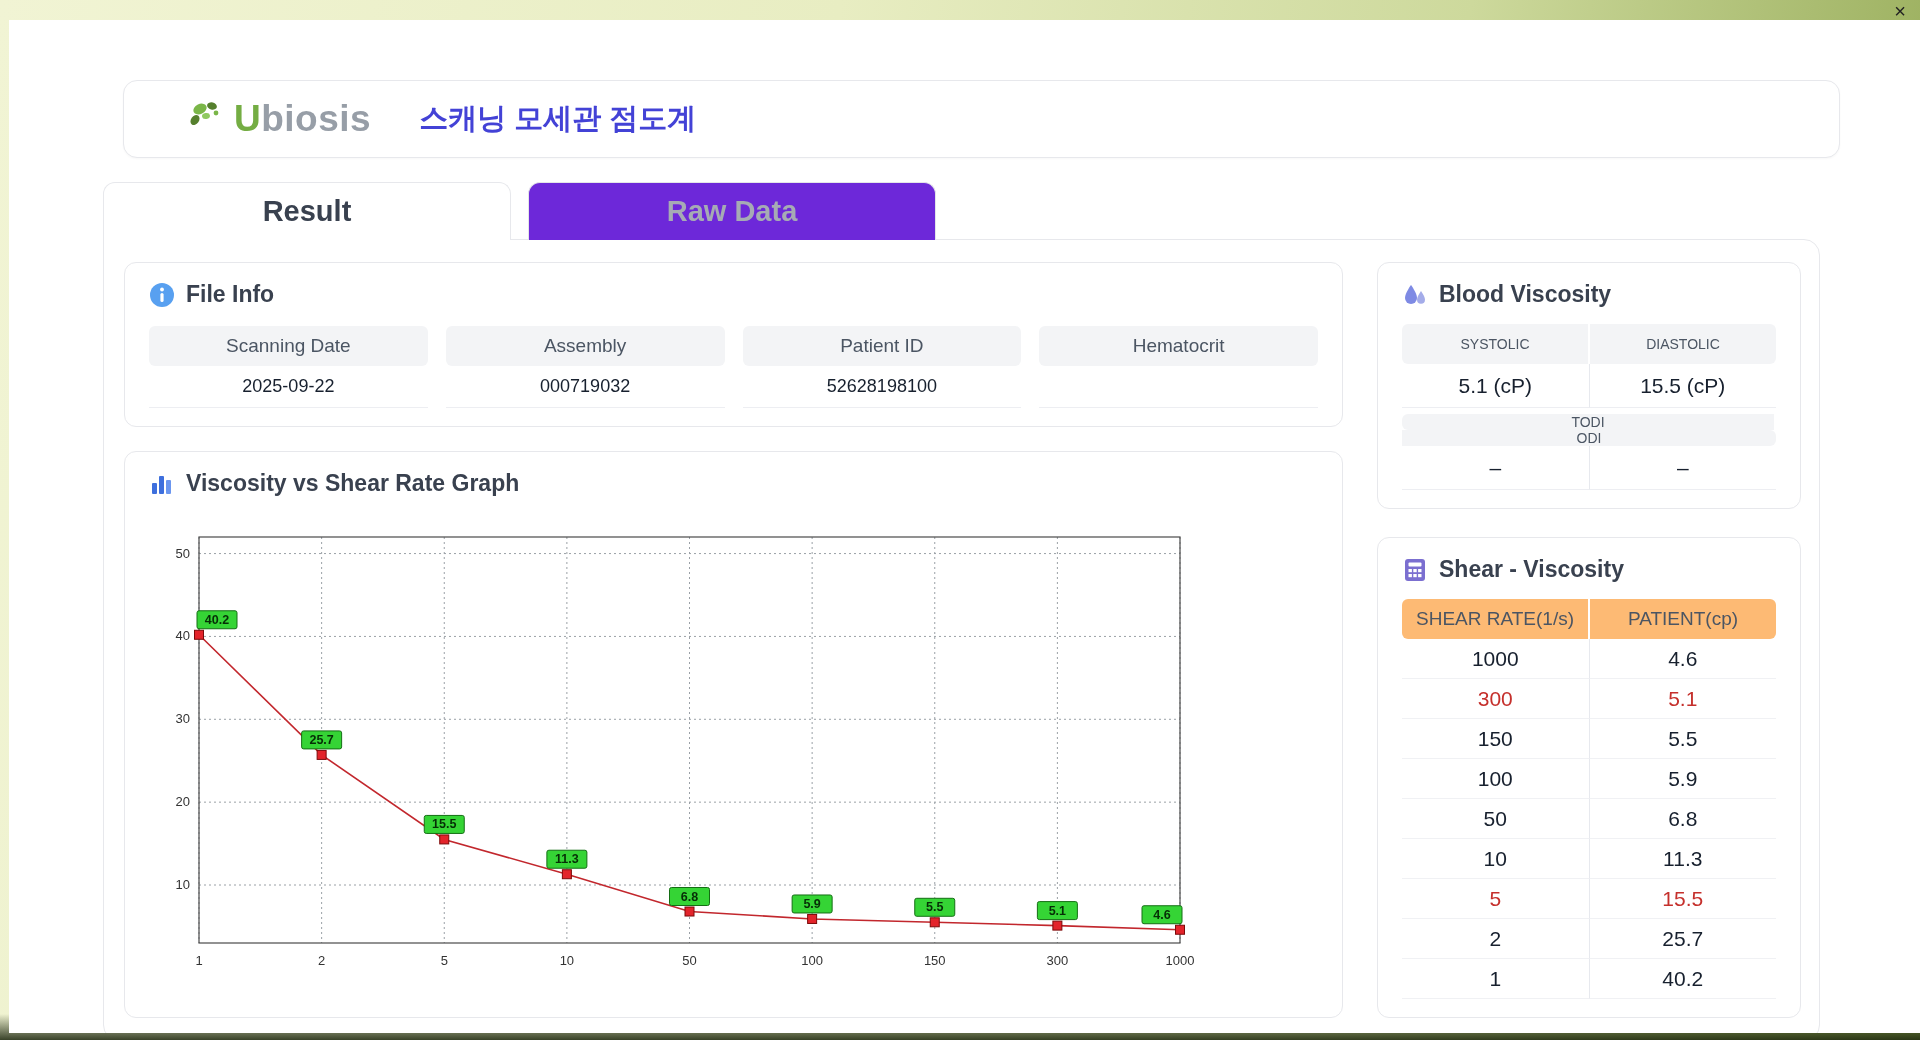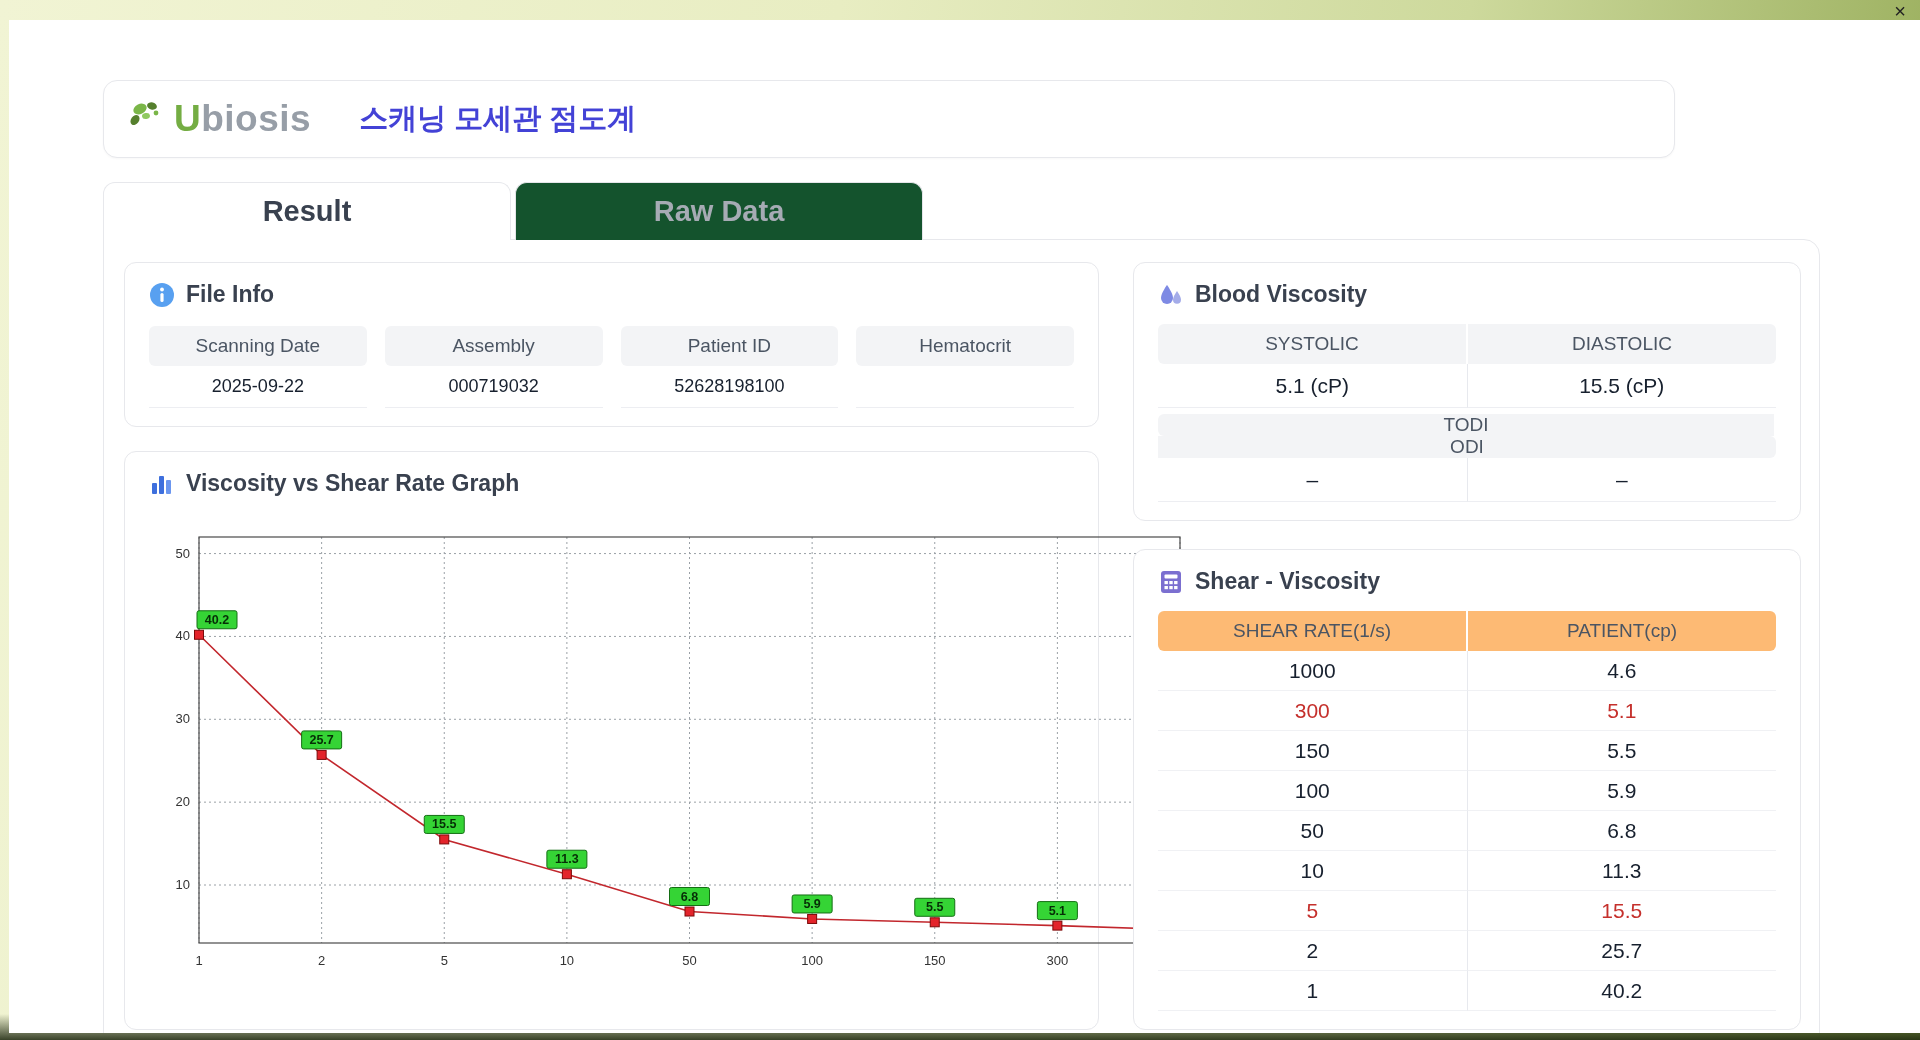--- a/index.html
+++ b/index.html
@@ -16,51 +16,51 @@
     font-size:20px; color:#222; cursor:pointer; line-height:20px;
   }
   .window {
     position:absolute; top:20px; left:9px; right:0; bottom:7px;
     background:#fff; overflow:hidden;
   }
   .content { padding:60px 0 0 94px; }
 
   
   .header-card {
-    width:1572px; height:78px; border:1px solid #e7e8ec; border-radius:14px;
-    display:flex; align-items:center; gap:48px; padding:0 22px;
-    background:#fff; box-shadow:0 1px 2px rgba(0,0,0,.03);
+    width:1717px; height:78px; border:1px solid #e7e8ec; border-radius:14px;
+    display:flex; align-items:center; gap:48px; padding:0 62px;
+    background:#fff; box-shadow:0 1px 2px rgba(0,0,0,.03);margin-left:20px;
   }
   .logo { display:flex; align-items:center; gap:6px; }
   .logo-text { font-size:37px; font-weight:bold; color:#979ea7; letter-spacing:.5px; }
   .logo-text .u { color:#74ad43; }
   .app-title { font-size:29px; font-weight:bold; color:#4342d6; }
 
   
   .tabs { display:flex; margin-top:24px; position:relative; z-index:2; margin-bottom:-1px; }
   .tab {
     width:408px; height:58px; display:flex; align-items:center; justify-content:center;
     font-size:29px; border-top-left-radius:12px; border-top-right-radius:12px;
     cursor:pointer;
   }
   .tab-active {
     background:#fff; color:#39414f; font-weight:bold;
     border:1px solid #e7e8ec; border-bottom:none;
   }
   .tab-inactive {
-    background:#14532d; color:#a6abb4; font-weight:bold;
-    border:1px solid #e4e5e9; border-bottom:none; margin-left:4px;
+    background:#6d28d9; color:#a6abb4; font-weight:bold;
+    border:1px solid #e4e5e9; border-bottom:none; margin-left:17px;
   }
 
   
   .main-card {
     width:1717px; border:1px solid #e7e8ec; border-radius:16px; border-top-left-radius:0;
     background:#fff; padding:22px 18px 22px 20px; display:flex; gap:34px;
   }
-  .col-left { width:975px; display:flex; flex-direction:column; }
+  .col-left { width:1219px; display:flex; flex-direction:column; }
   .col-right { flex:1; display:flex; flex-direction:column; }
 
   .card {
     border:1px solid #e7e8ec; border-radius:12px; background:#fff; padding:18px 24px;
   }
   .card-title { display:flex; align-items:center; gap:11px; }
   .card-title span.t { font-size:23px; font-weight:bold; color:#39414f; }
 
   
   .fields { display:flex; gap:18px; margin-top:18px; }
@@ -71,21 +71,21 @@
   }
   .field-value {
     height:42px; display:flex; align-items:center; justify-content:center;
     font-size:18px; color:#17202e; border-bottom:1px solid #edeef2;
   }
 
   
   .bv-grid { margin-top:16px; }
   .bv-row { display:flex; }
   .bv-cell { flex:1; height:40px; display:flex; align-items:center; justify-content:center; }
-  .bv-head { background:#f3f4f6; font-size:19px; color:#4b5563; }
+  .bv-head { background:#f3f4f6; font-size:14px; color:#4b5563; }
   .bv-head.lft { border-right:2px solid #fff; border-top-left-radius:6px; border-bottom-left-radius:6px; }
   .bv-head.rgt { border-top-right-radius:6px; border-bottom-right-radius:6px; }
   .bv-val { font-size:21px; color:#17202e; border-bottom:1px solid #edeef2; height:44px; }
   .bv-val.lft { border-right:1px solid #e7e9ee; }
 
   
   .sv-table { margin-top:16px; }
   .sv-row { display:flex; }
   .sv-cell { flex:1; height:40px; display:flex; align-items:center; justify-content:center; }
   .sv-head { background:#fdba74; font-size:19px; color:#4b5563; }

